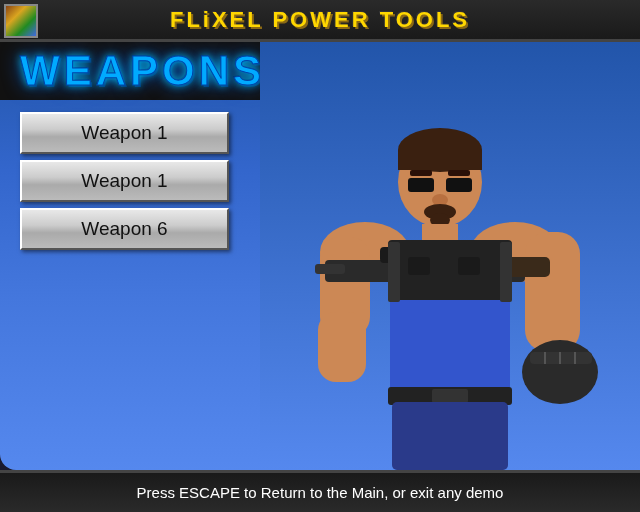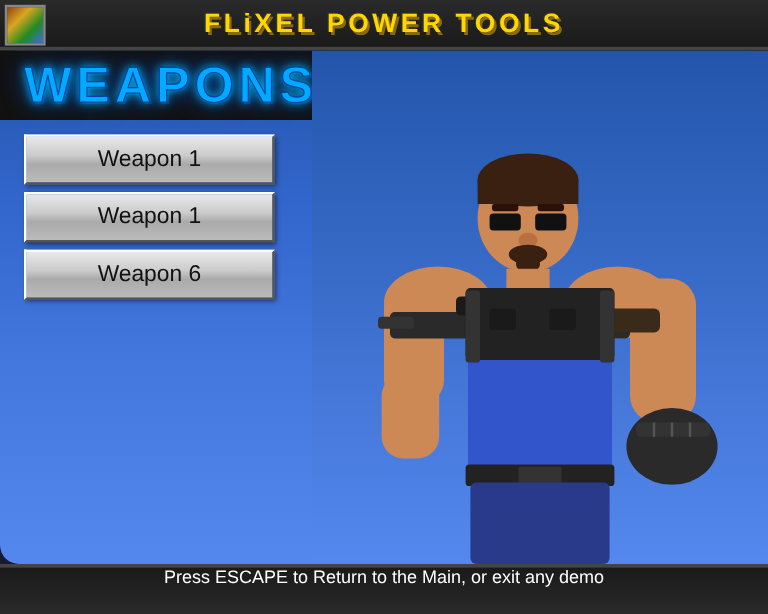--- a/index.html
+++ b/index.html
@@ -125,21 +125,21 @@
       box-shadow: 2px 2px 4px rgba(0,0,0,0.5);
     }
 
     
     #status-bar {
       width: 640px;
       height: 42px;
       background: linear-gradient(180deg, #1a1a1a 0%, #2a2a2a 100%);
       border-top: 3px solid #444;
       display: flex;
-      align-items: flex-start;
+      align-items: center;
       justify-content: center;
       position: absolute;
       bottom: 0;
     }
 
     #status-text {
       font-size: 15px;
       color: #ffffff;
       font-family: Arial, sans-serif;
       font-weight: normal;

